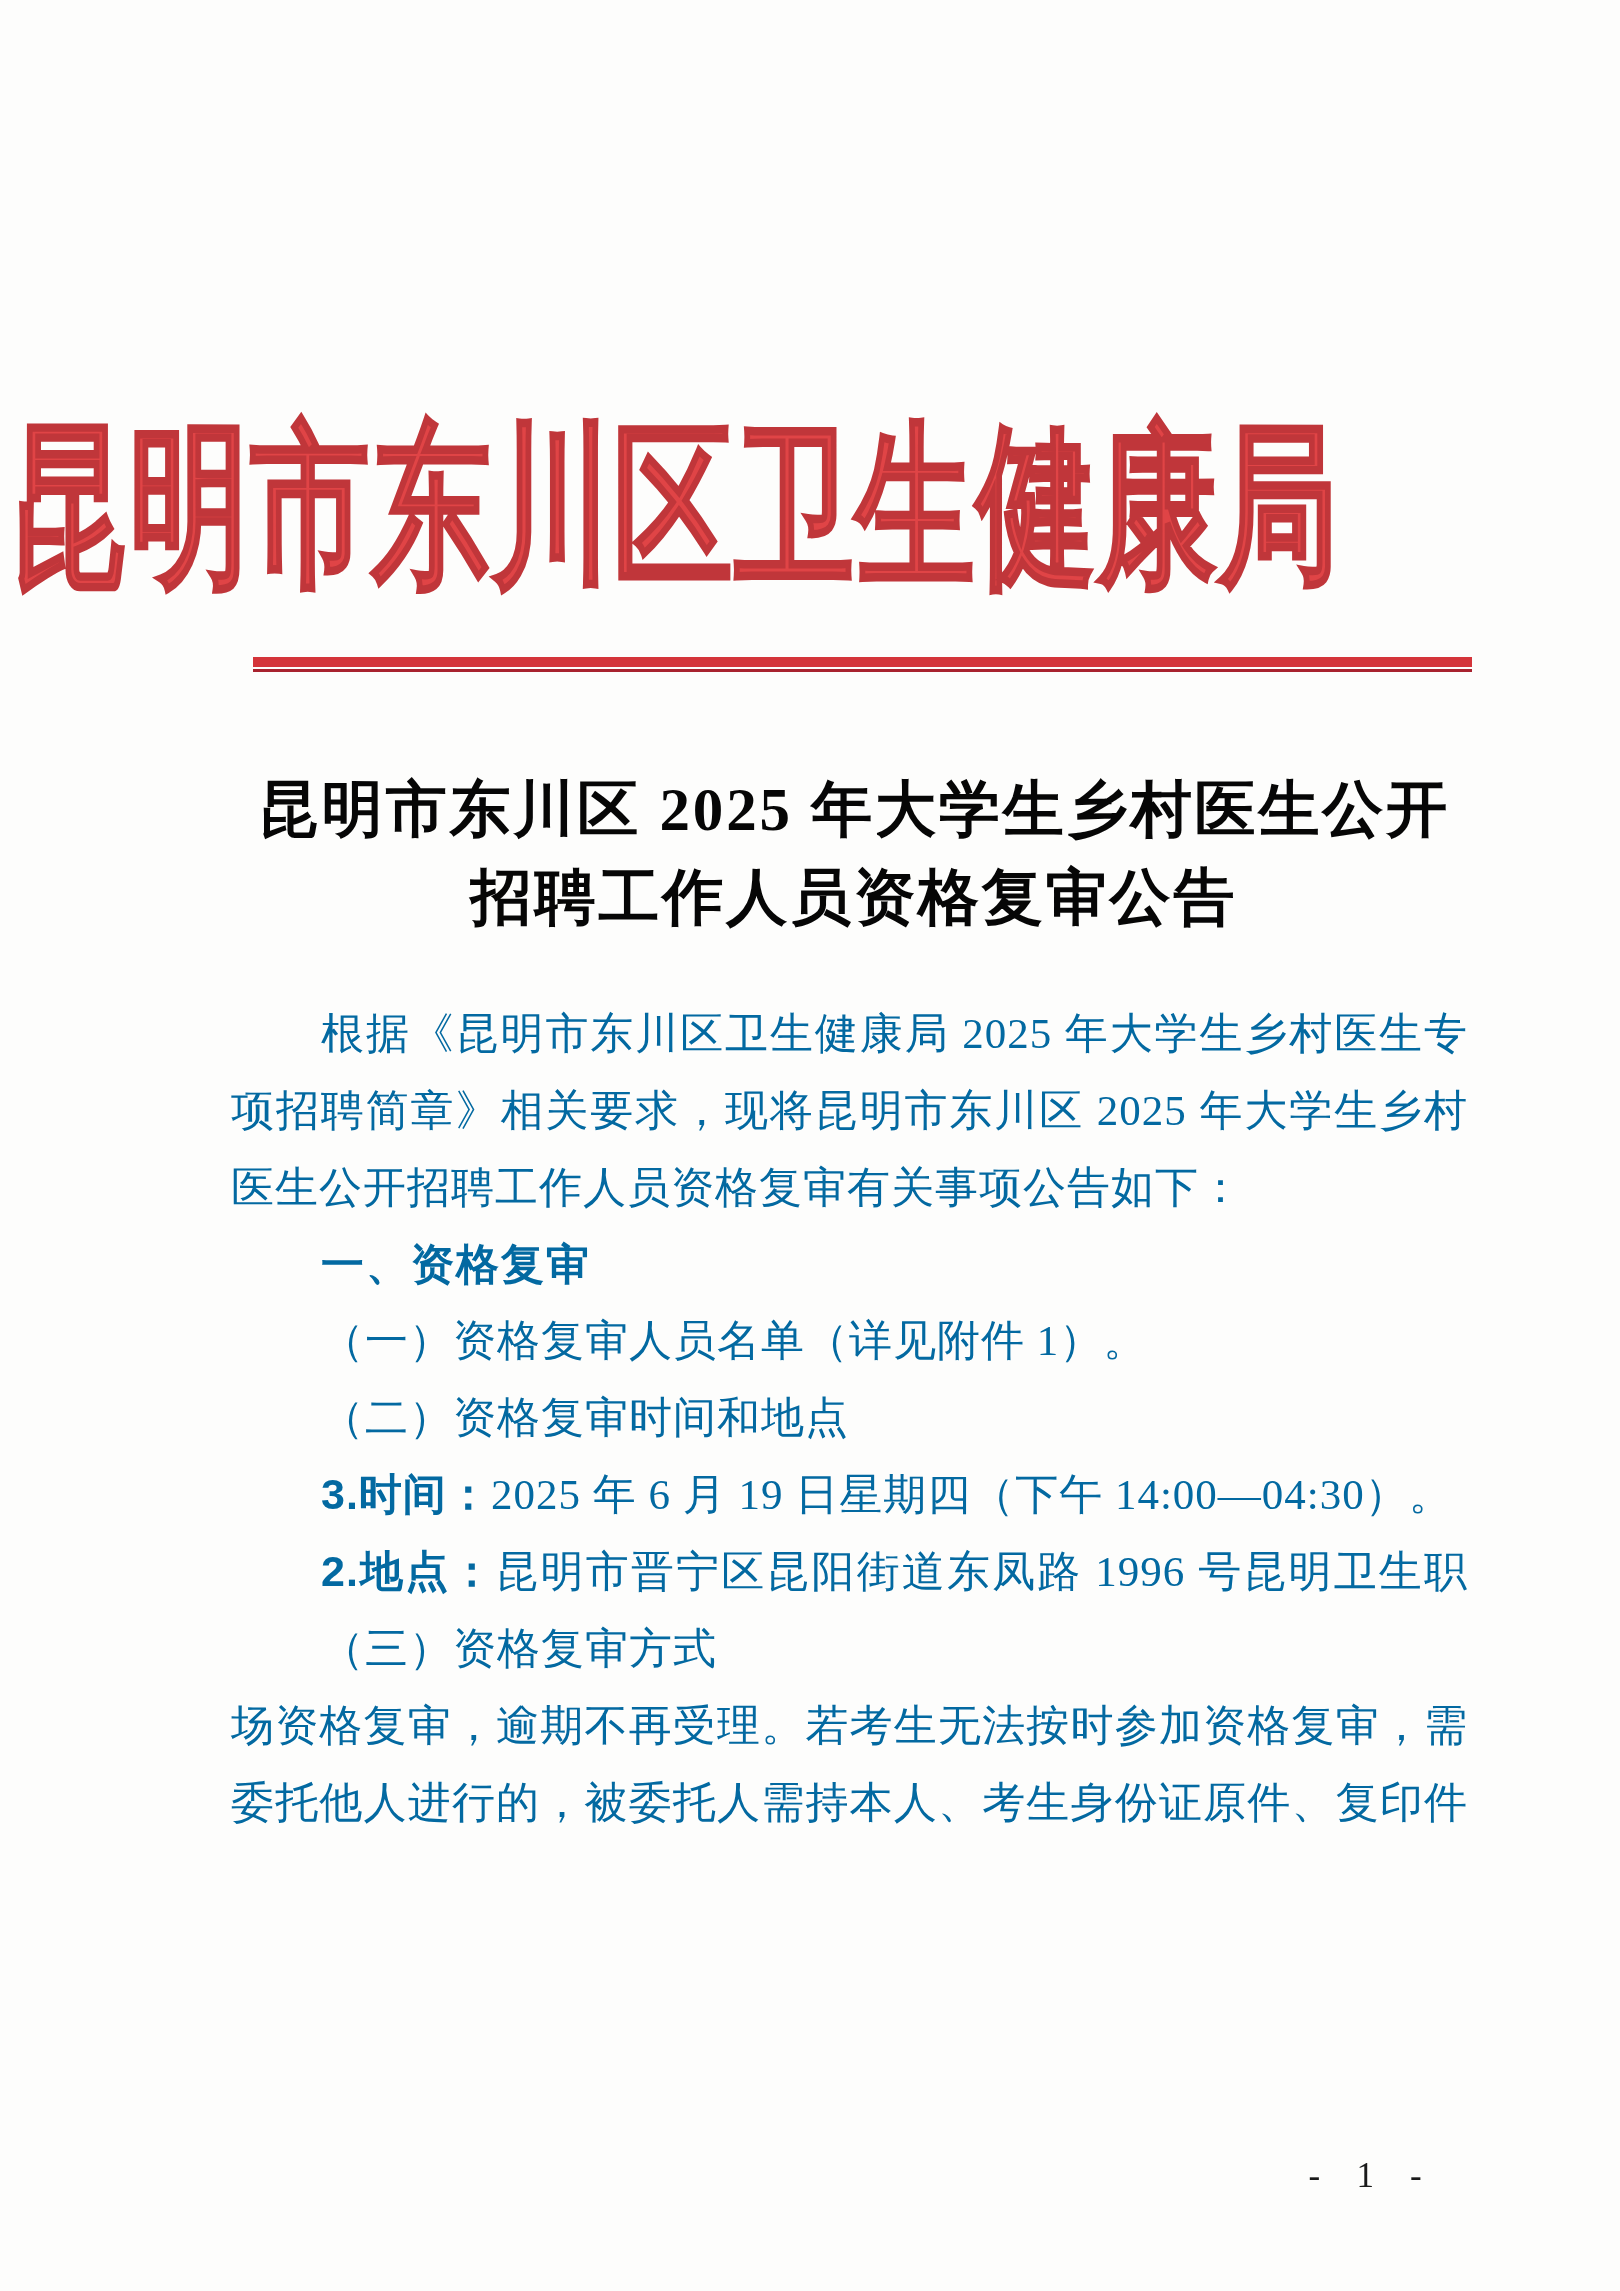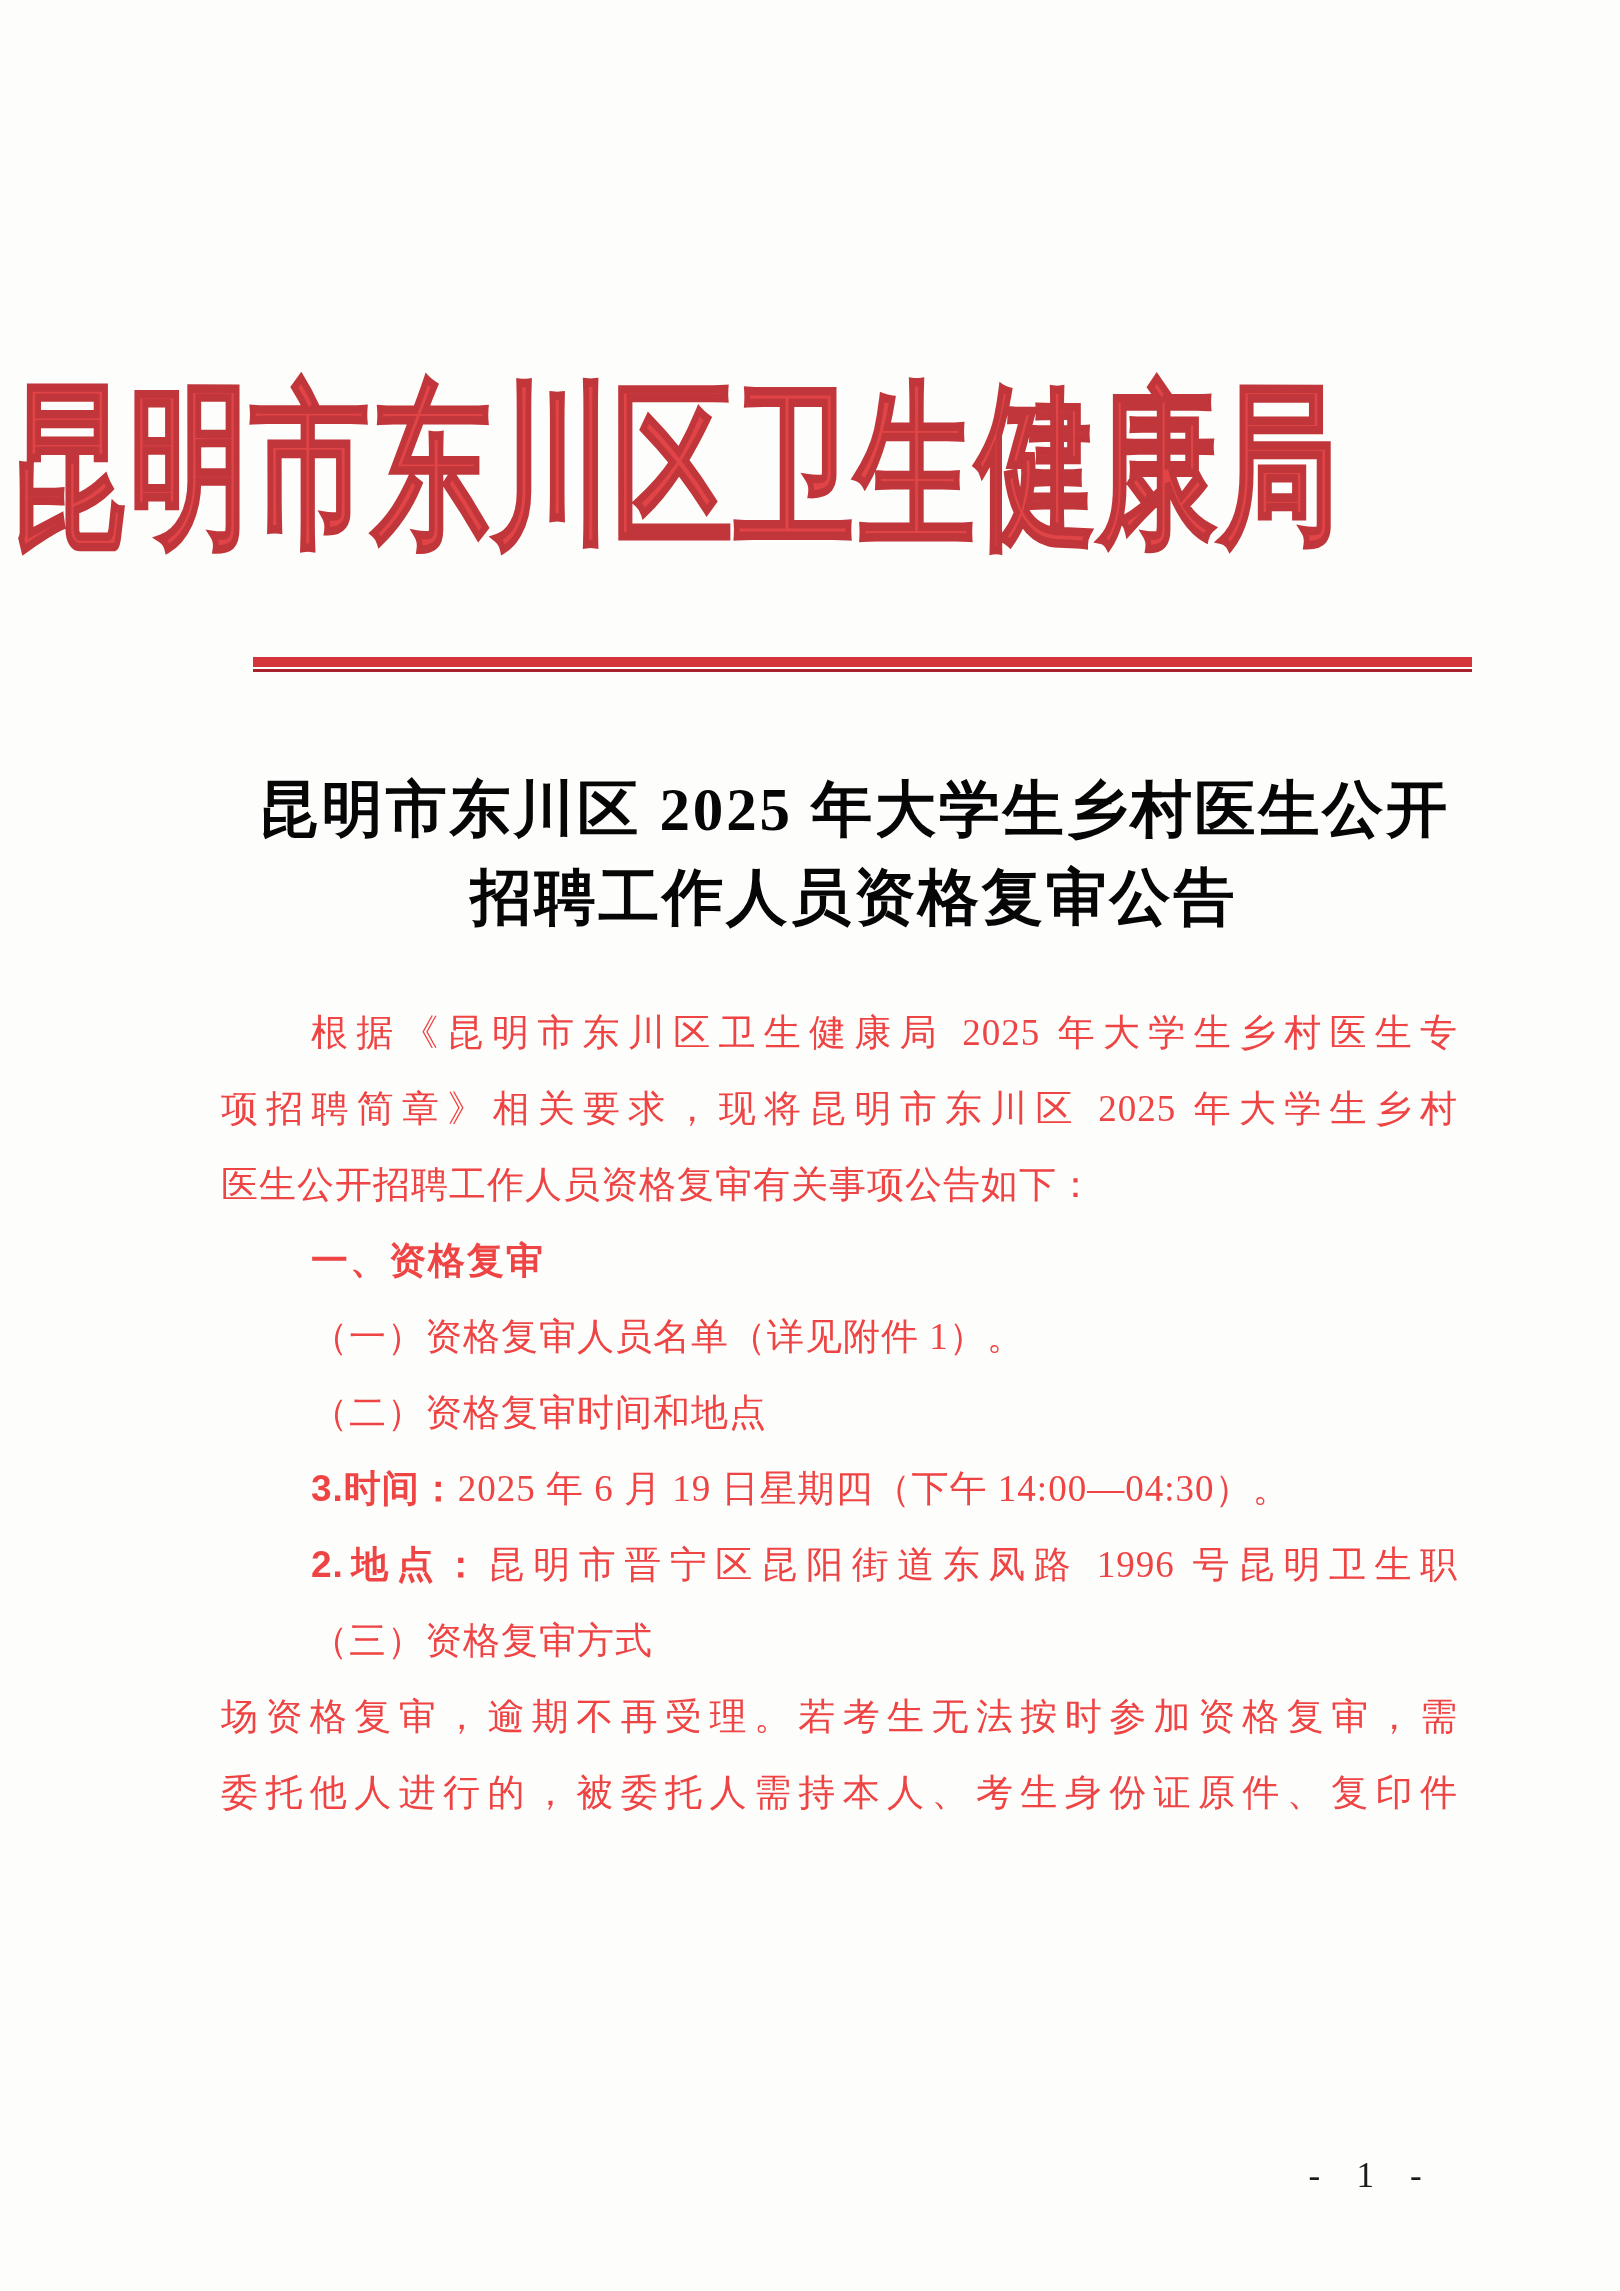--- a/index.html
+++ b/index.html
@@ -7,22 +7,22 @@
     position:relative;
     width:1620px;height:2292px;
     background:#fdfdfc;
     margin:0 auto;
     overflow:hidden;
     font-family:"Liberation Serif","DejaVu Serif",serif;
     color:#141414;
   }
   
   .banner{
-    position:absolute;left:0;top:388px;width:1348px;height:211px;
-    display:flex;align-items:flex-start;justify-content:center;
+    position:absolute;left:0;top:378px;width:1348px;height:211px;
+    display:flex;align-items:flex-end;justify-content:center;
   }
   .banner-text{
     display:inline-block;
     font-size:119px;
     font-weight:bold;
     letter-spacing:2px;
     white-space:nowrap;
     color:#e04446;
     -webkit-text-stroke:2px #c0363a;
     transform:scaleY(1.48);
@@ -38,24 +38,24 @@
     position:absolute;left:0;top:766px;width:1620px;
     text-align:center;
     font-size:61px;line-height:88px;
     font-weight:bold;
     letter-spacing:2.9px;
     color:#060606;
     padding-left:44px;
   }
   
   .doc-body{
-    position:absolute;left:221px;top:995px;width:1237px;
-    font-size:37px;line-height:76px;
+    position:absolute;left:231px;top:995px;width:1237px;
+    font-size:43px;line-height:76px;
     letter-spacing:1px;
-    color:#ef4444;
+    color:#0369a1;
   }
   .line{white-space:nowrap;}
   .line.indent{text-indent:90px;}
   .line.fill{white-space:normal;text-align:justify;text-align-last:justify;}
   .hei{font-family:"Liberation Sans","DejaVu Sans",sans-serif;font-weight:bold;letter-spacing:2px;}
   .label{font-family:"Liberation Sans","DejaVu Sans",sans-serif;font-weight:bold;}
   
   .page-number{
     position:absolute;left:1264px;top:2156px;width:216px;
     font-size:35px;letter-spacing:13.7px;text-align:center;

